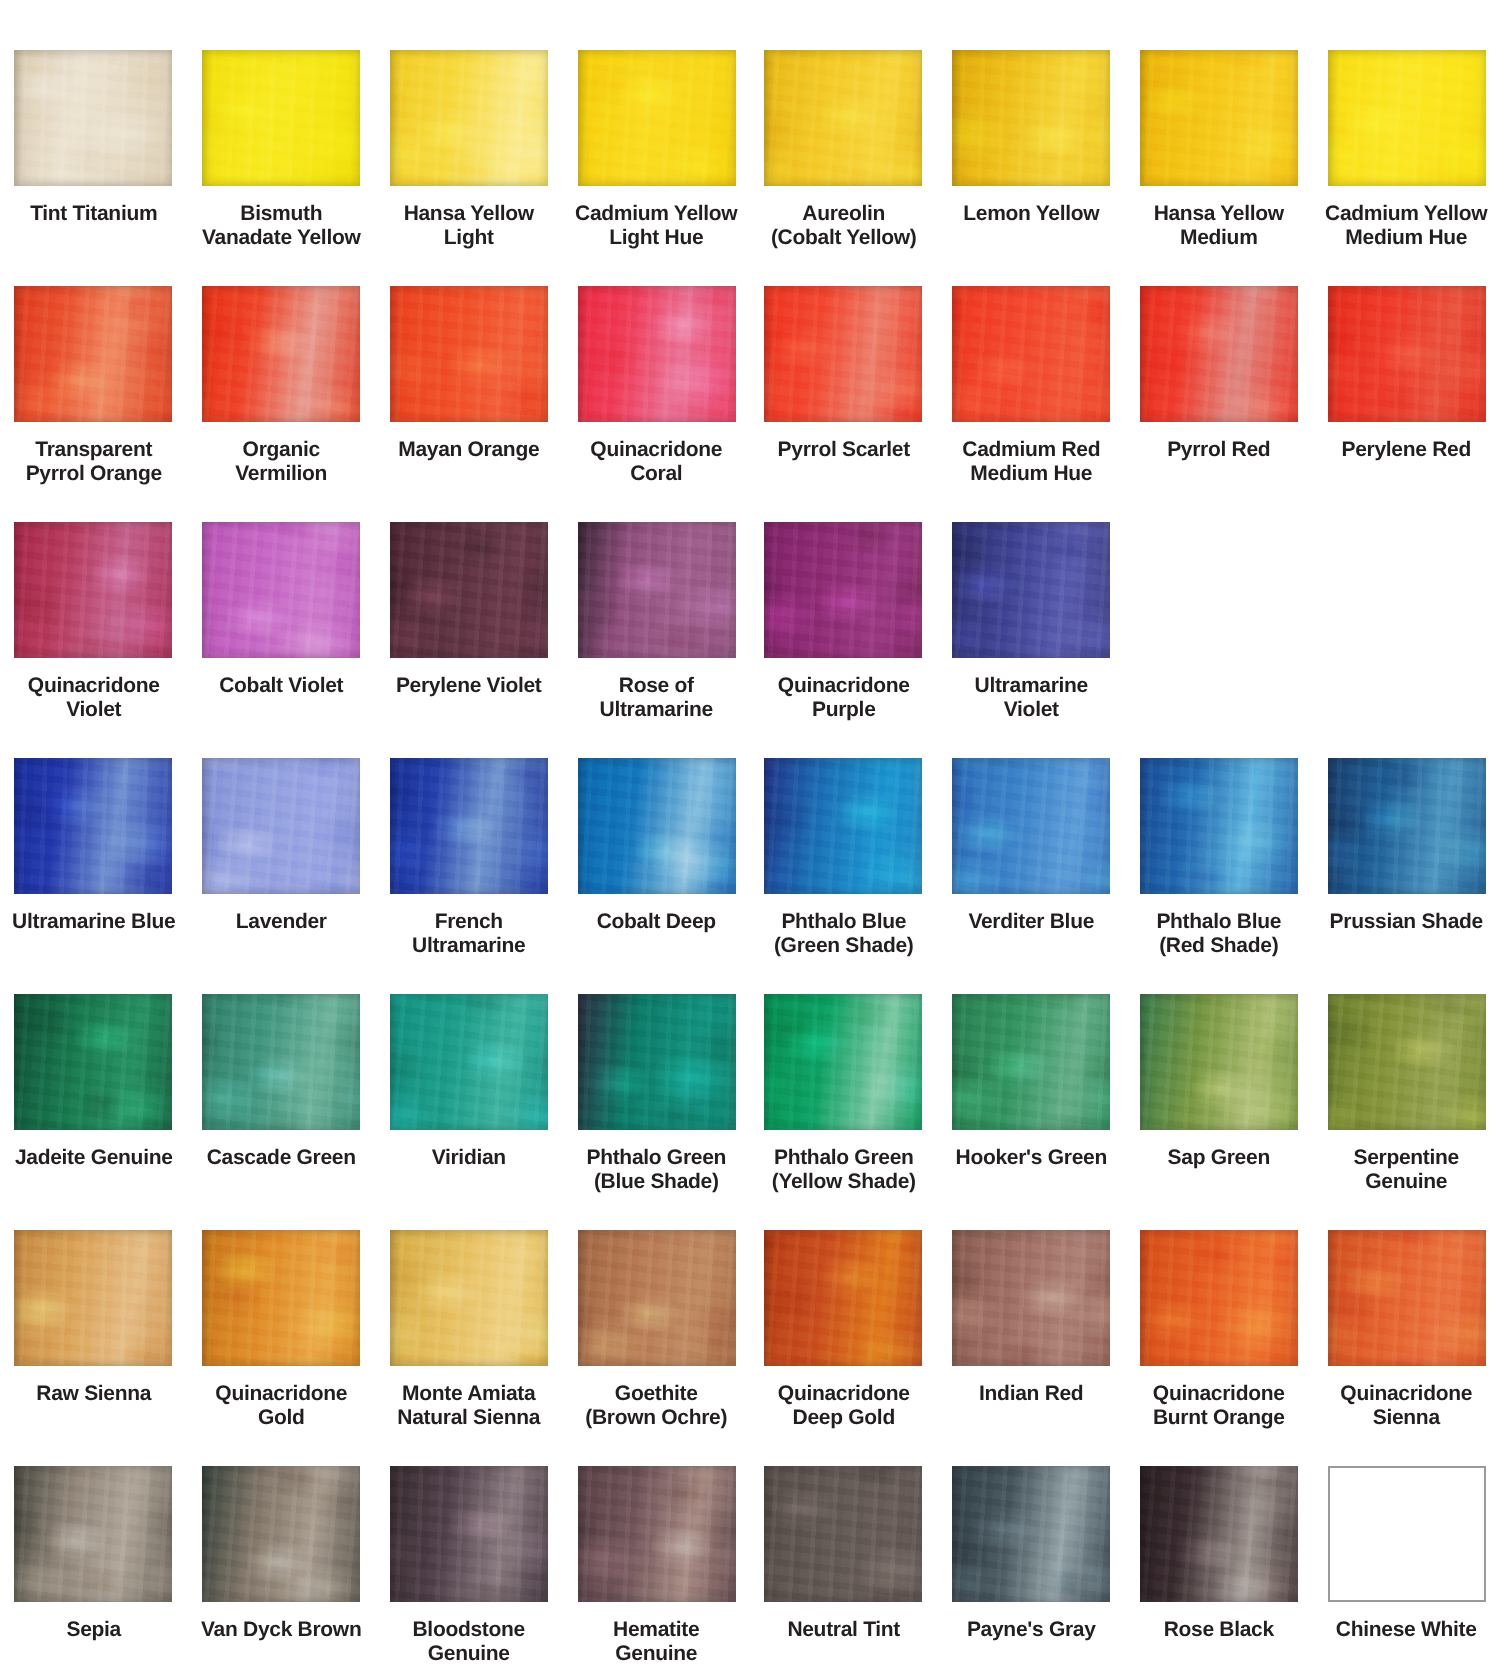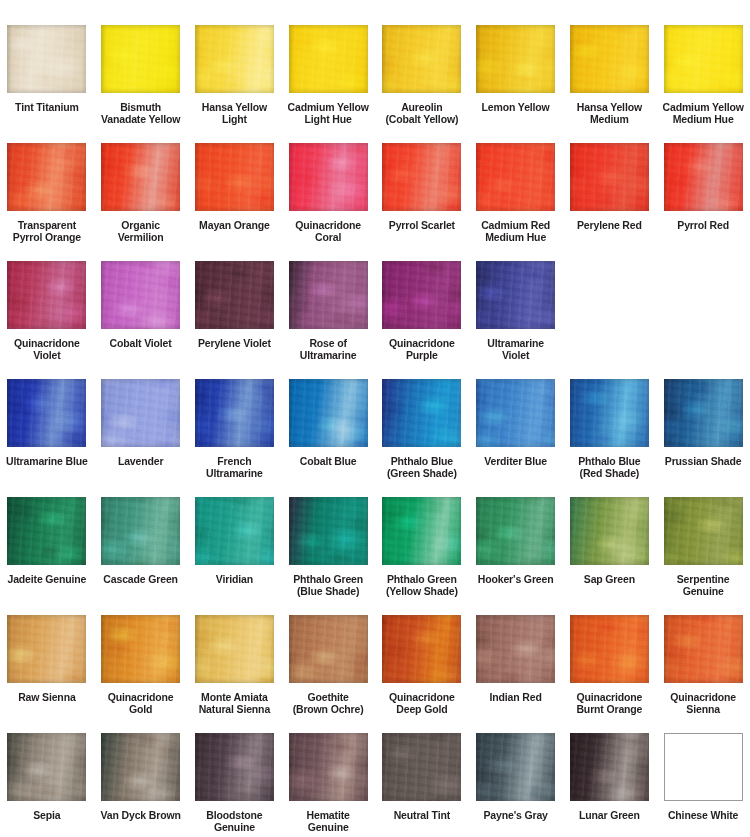--- a/index.html
+++ b/index.html
@@ -241,36 +241,36 @@
           <div class="swatch" style="background: linear-gradient(100deg, rgb(238, 58, 34) 0%, rgb(242, 72, 46) 42%, rgb(241, 88, 56) 76%, rgb(238, 60, 36) 100%);"></div>
           <div class="tex-a" style="background-position: 11px 23px, 29px 15px, 39px 25px, 7px 2px;"></div>
           <div class="tex-b" style="transform: rotate(0.6deg) scale(1.12);"></div>
           <div class="tex-edge"></div>
         </div>
         <div class="label">Cadmium Red
 Medium Hue</div>
       </div>
       <div class="cell">
         <div class="swatch-wrap">
+          <div class="swatch" style="background: linear-gradient(100deg, rgb(234, 48, 32) 0%, rgb(239, 60, 44) 30%, rgb(224, 136, 130) 62%, rgb(234, 56, 40) 100%);"></div>
+          <div class="tex-a" style="background-position: 18px 4px, 7px 20px, 42px 14px, 26px 25px;"></div>
+          <div class="tex-b" style="transform: rotate(1.2deg) scale(1.12);"></div>
+          <div class="tex-edge"></div>
+        </div>
+        <div class="label">Pyrrol Red</div>
+      </div>
+      <div class="cell">
+        <div class="swatch-wrap">
           <div class="swatch" style="background: linear-gradient(100deg, rgb(230, 46, 30) 0%, rgb(238, 60, 43) 38%, rgb(233, 83, 62) 72%, rgb(229, 48, 31) 100%);"></div>
           <div class="tex-a" style="background-position: 25px 15px, 20px 0px, 0px 3px, 15px 15px;"></div>
           <div class="tex-b" style="transform: rotate(-1.2deg) scale(1.12);"></div>
           <div class="tex-edge"></div>
         </div>
         <div class="label">Perylene Red</div>
       </div>
-      <div class="cell">
-        <div class="swatch-wrap">
-          <div class="swatch" style="background: linear-gradient(100deg, rgb(234, 48, 32) 0%, rgb(239, 60, 44) 30%, rgb(224, 136, 130) 62%, rgb(234, 56, 40) 100%);"></div>
-          <div class="tex-a" style="background-position: 18px 4px, 7px 20px, 42px 14px, 26px 25px;"></div>
-          <div class="tex-b" style="transform: rotate(1.2deg) scale(1.12);"></div>
-          <div class="tex-edge"></div>
-        </div>
-        <div class="label">Pyrrol Red</div>
-      </div>
     </div>
     <div class="row">
       <div class="cell">
         <div class="swatch-wrap">
           <div class="swatch" style="background: linear-gradient(100deg, rgb(169, 41, 75) 0%, rgb(182, 58, 92) 30%, rgb(196, 98, 141) 64%, rgb(171, 49, 89) 100%);"></div>
           <div class="tex-a" style="background-position: 39px 7px, 11px 10px, 6px 9px, 23px 28px;"></div>
           <div class="tex-b" style="transform: rotate(0deg) scale(1.12);"></div>
           <div class="tex-edge"></div>
         </div>
         <div class="label">Quinacridone
@@ -354,21 +354,21 @@
         <div class="label">French
 Ultramarine</div>
       </div>
       <div class="cell">
         <div class="swatch-wrap">
           <div class="swatch" style="background: linear-gradient(100deg, rgb(12, 104, 174) 0%, rgb(21, 119, 189) 35%, rgb(134, 190, 222) 70%, rgb(31, 124, 192) 100%);"></div>
           <div class="tex-a" style="background-position: 29px 27px, 1px 10px, 36px 11px, 3px 27px;"></div>
           <div class="tex-b" style="transform: rotate(0deg) scale(1.12);"></div>
           <div class="tex-edge"></div>
         </div>
-        <div class="label">Cobalt Blue</div>
+        <div class="label">Cobalt Deep</div>
       </div>
       <div class="cell">
         <div class="swatch-wrap">
           <div class="swatch" style="background: linear-gradient(100deg, rgb(34, 53, 138) 0%, rgb(28, 111, 181) 35%, rgb(29, 150, 208) 70%, rgb(31, 135, 196) 100%);"></div>
           <div class="tex-a" style="background-position: 36px 8px, 14px 15px, 39px 0px, 22px 17px;"></div>
           <div class="tex-b" style="transform: rotate(0.6deg) scale(1.12);"></div>
           <div class="tex-edge"></div>
         </div>
         <div class="label">Phthalo Blue
 (Green Shade)</div>
@@ -616,21 +616,21 @@
         </div>
         <div class="label">Payne's Gray</div>
       </div>
       <div class="cell">
         <div class="swatch-wrap">
           <div class="swatch" style="background: linear-gradient(100deg, rgb(43, 31, 34) 0%, rgb(58, 44, 48) 30%, rgb(158, 148, 143) 68%, rgb(74, 60, 60) 100%);"></div>
           <div class="tex-a" style="background-position: 18px 24px, 2px 20px, 27px 22px, 6px 21px;"></div>
           <div class="tex-b" style="transform: rotate(1.2deg) scale(1.12);"></div>
           <div class="tex-edge"></div>
         </div>
-        <div class="label">Lunar Green</div>
+        <div class="label">Rose Black</div>
       </div>
       <div class="cell outline">
         <div class="swatch-wrap">
           <div class="swatch" style="background: linear-gradient(100deg, rgb(255, 255, 255) 0%, rgb(255, 255, 255) 100%);"></div>
         </div>
         <div class="label">Chinese White</div>
       </div>
     </div>
   </div>
 

